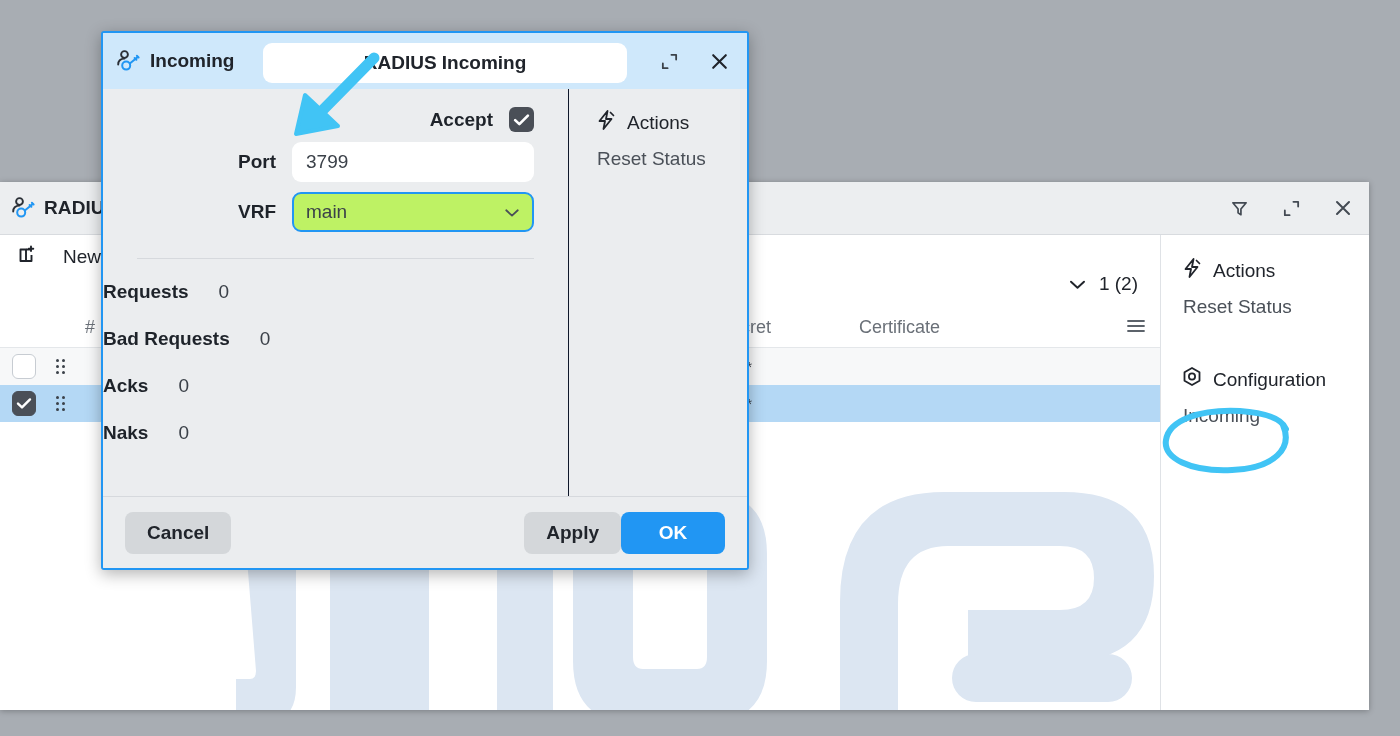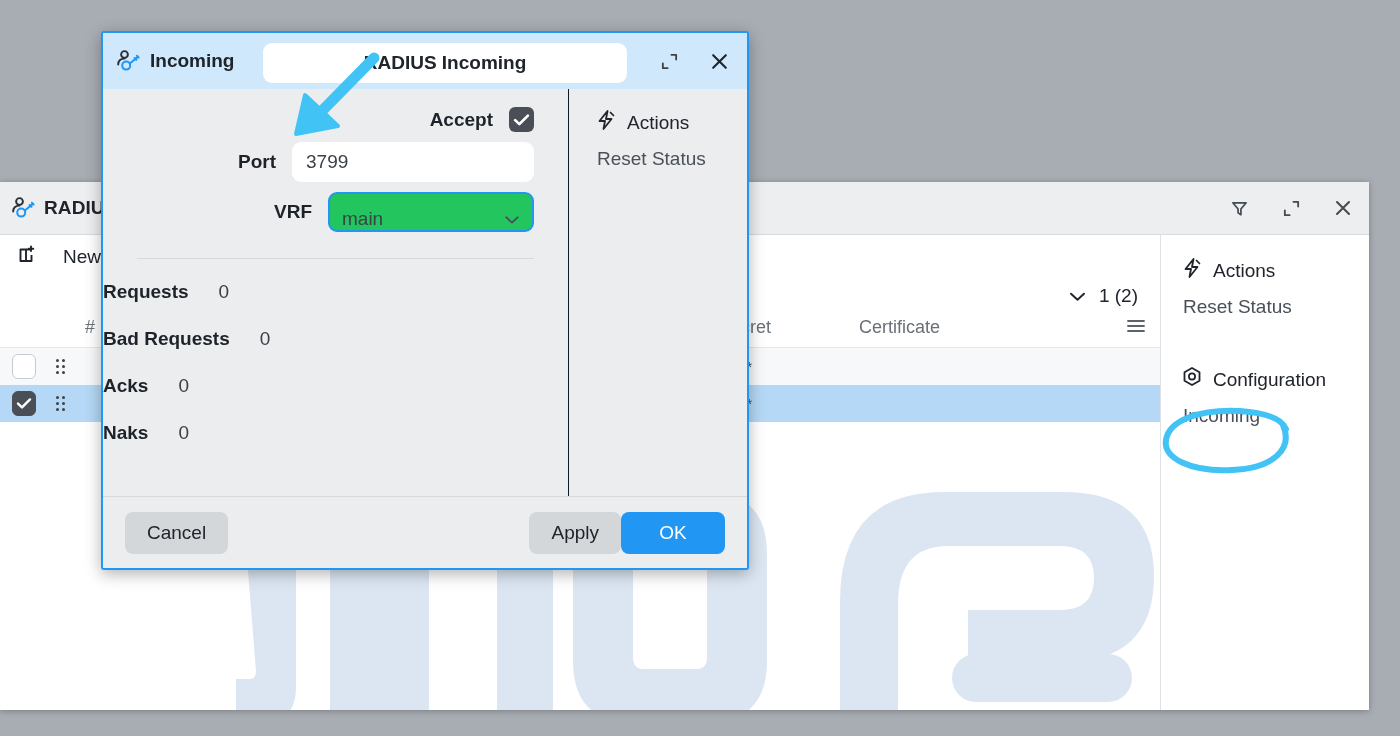--- a/index.html
+++ b/index.html
@@ -95,21 +95,21 @@
     gap: 25px;
     font-size: 19px;
     color: #20242b;
     cursor: pointer;
     padding: 2px 4px;
   }
 
   .pager {
     position: absolute;
     right: 22px;
-    top: 50px;
+    top: 38px;
     display: flex;
     align-items: center;
     gap: 12px;
     font-size: 19px;
     color: #20242b;
   }
   .pager .chev { cursor: pointer; display: flex; }
 
   .table-wrap {
     position: absolute;
@@ -300,29 +300,29 @@
     background: #ffffff;
     border: none;
     border-radius: 9px;
     font-size: 19px;
     color: #3b4149;
     padding: 0 14px;
     font-family: "Liberation Sans", sans-serif;
     outline: none;
   }
   .fselect {
-    width: 206px; height: 40px;
-    background: #22c55e;
+    width: 242px; height: 40px;
+    background: #bef264;
     border: 2px solid #2196f3;
     border-radius: 9px;
     font-size: 19px;
     color: #3b4149;
     padding: 0 12px;
     display: flex;
-    align-items: flex-end;
+    align-items: center;
     justify-content: space-between;
     cursor: pointer;
   }
   .divider {
     height: 1px;
     background: #d6d9dd;
     margin: 26px 0 22px 34px;
   }
   .srow {
     display: flex;
@@ -355,21 +355,21 @@
     border-top: 1px solid #d6d9dd;
     display: flex;
     align-items: center;
     padding: 0 22px;
   }
   .btn {
     height: 42px;
     border-radius: 8px;
     border: none;
     font-size: 19px;
-    font-weight: normal;
+    font-weight: bold;
     font-family: "Liberation Sans", sans-serif;
     cursor: pointer;
     padding: 0 22px;
   }
   .btn-grey { background: #d4d7da; color: #20242b; }
   .btn-blue { background: #2196f3; color: #ffffff; min-width: 104px;}
   .footer-right {
     position: absolute;
     right: 22px;
     display: flex;

